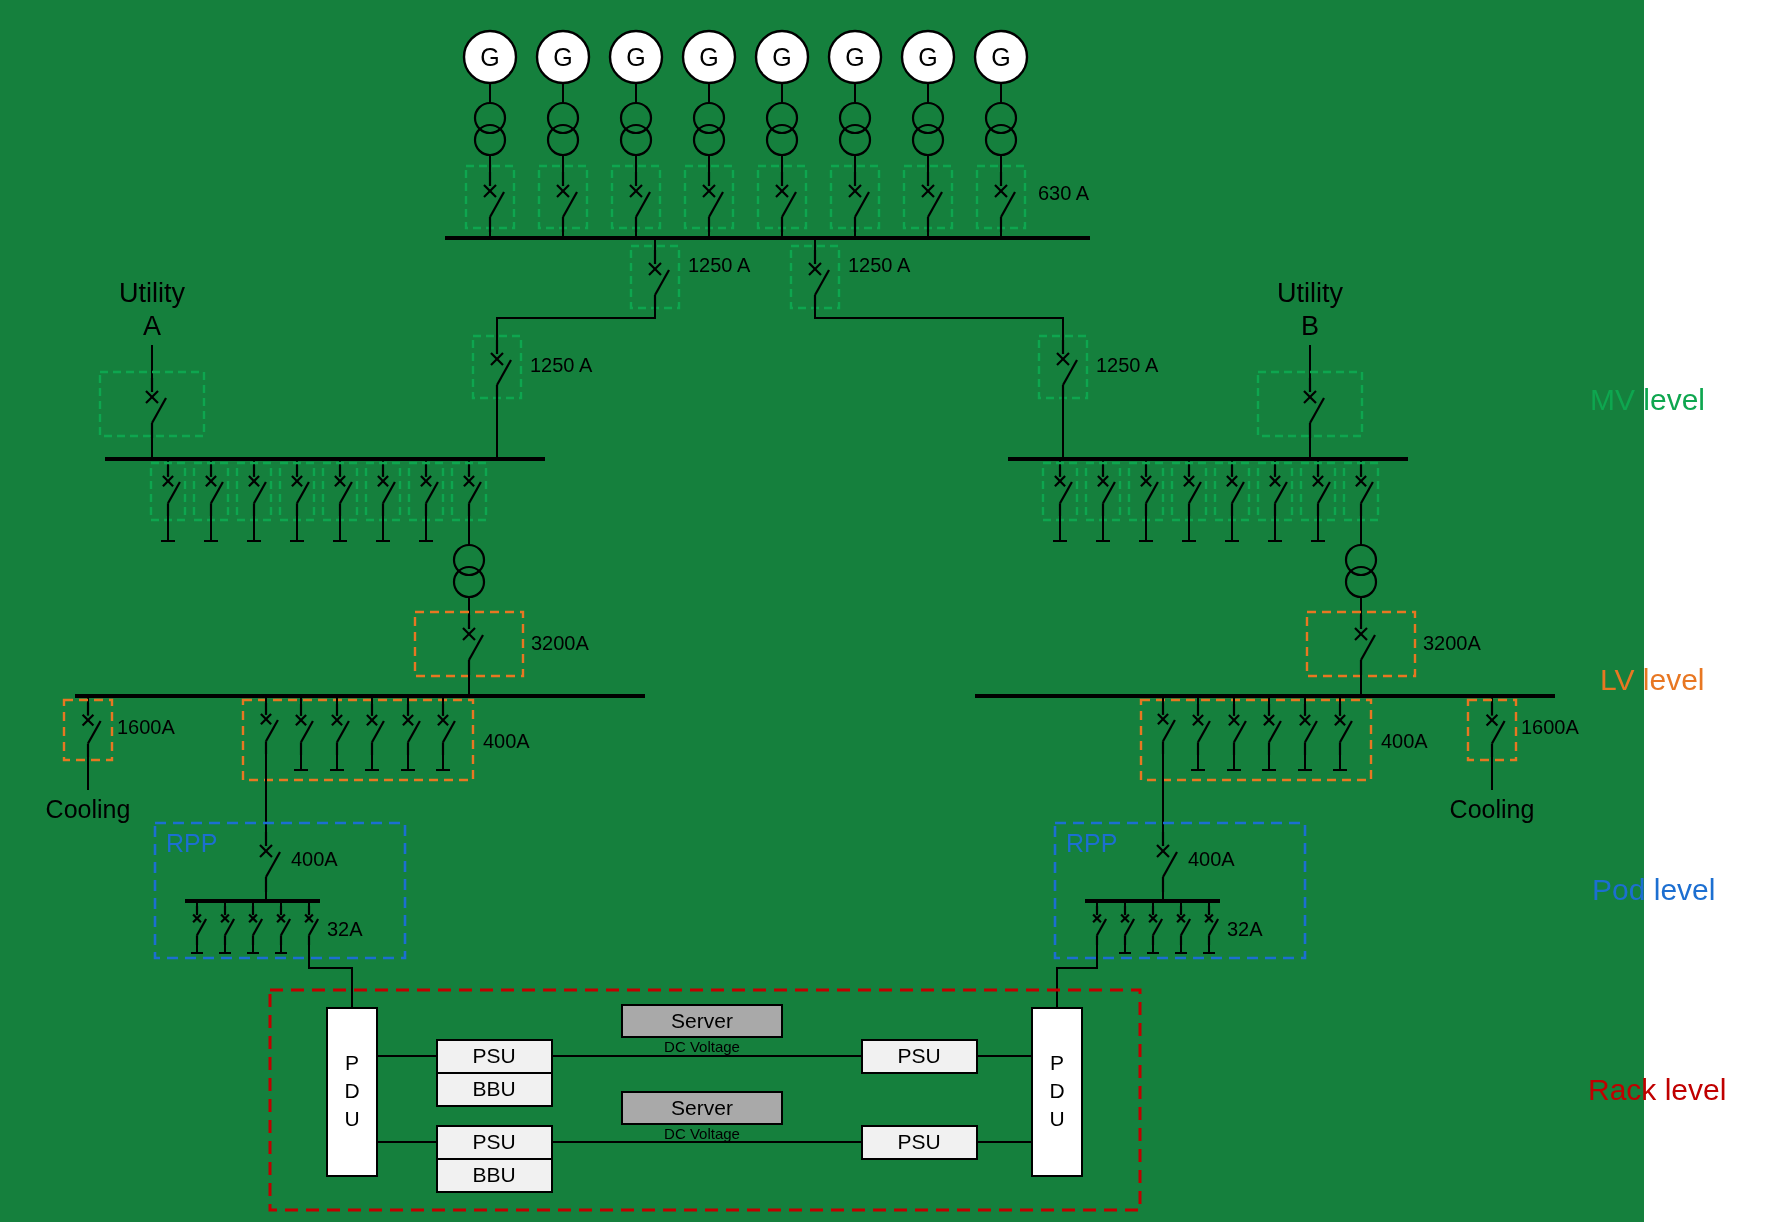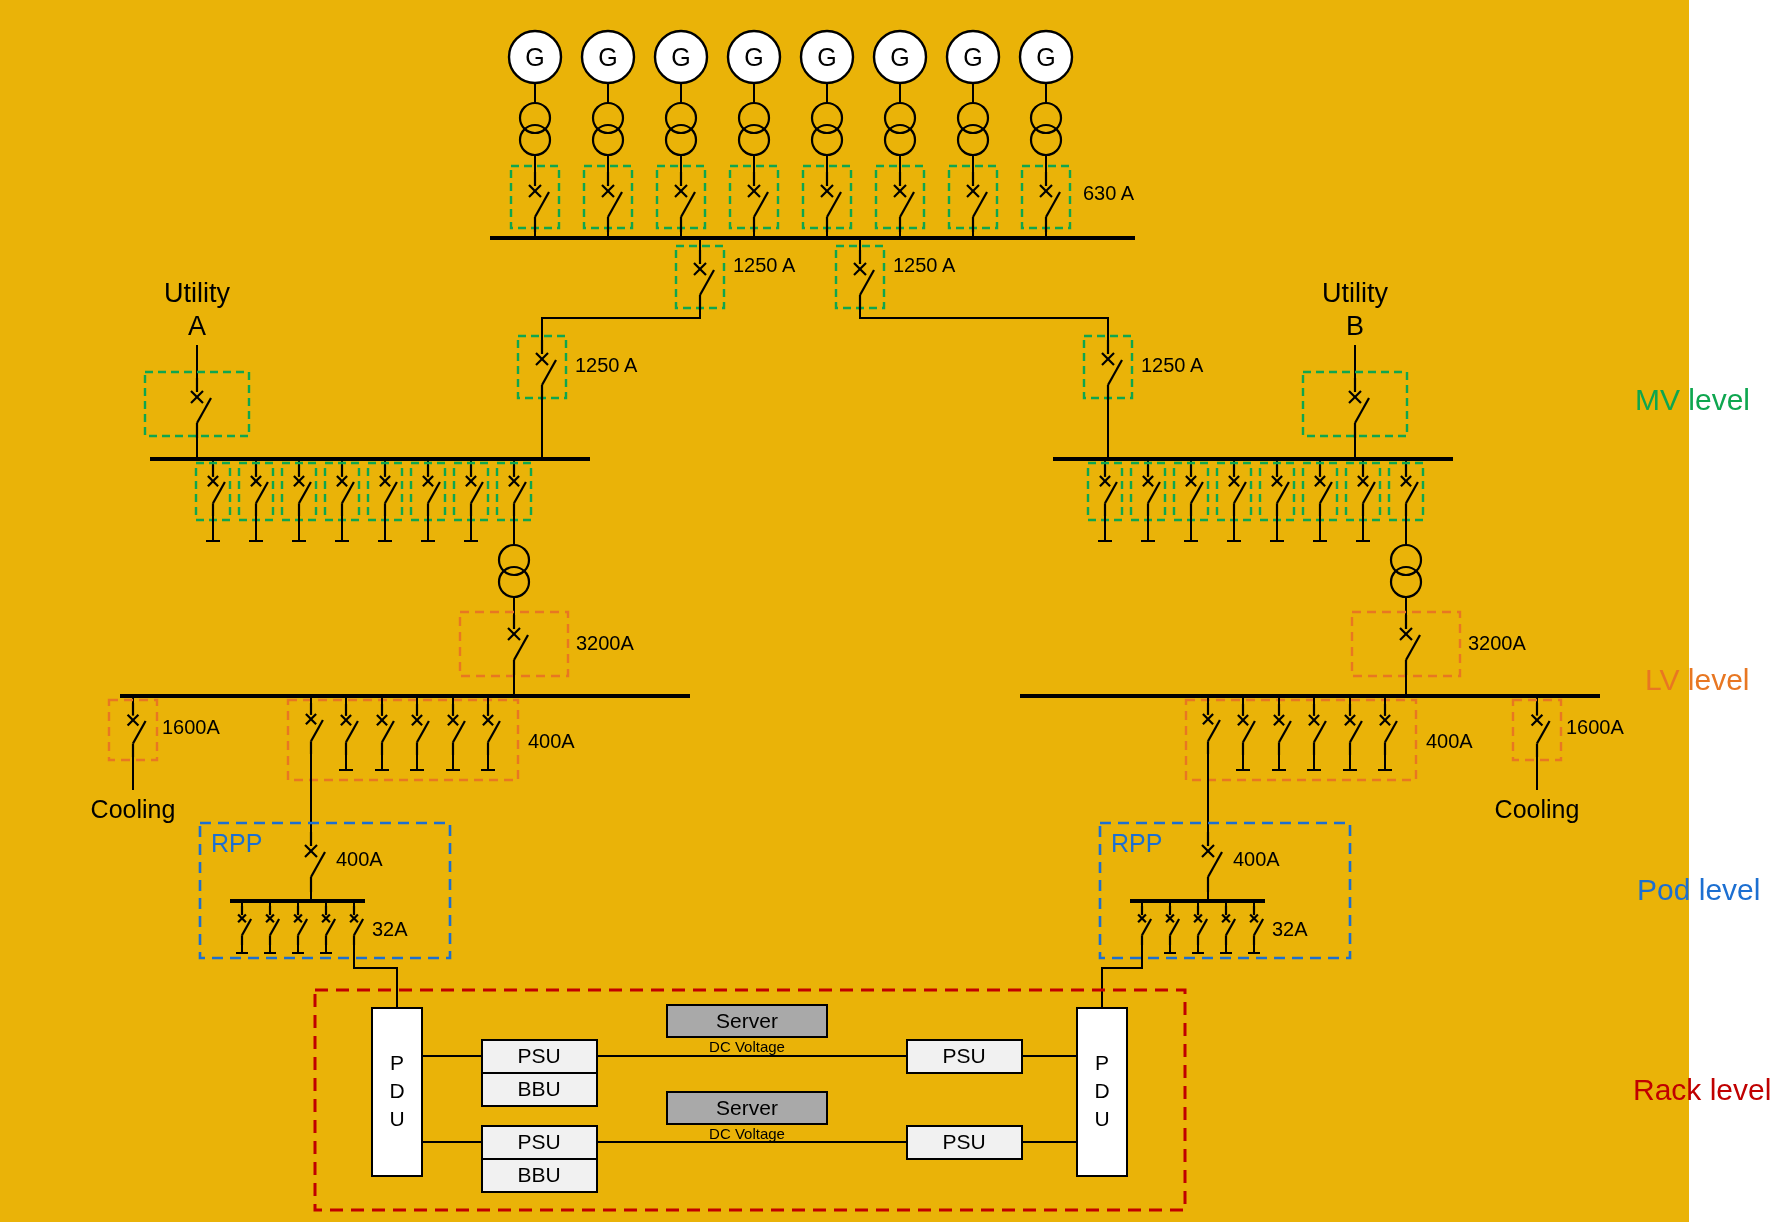--- a/index.html
+++ b/index.html
@@ -1,16 +1,16 @@
 <!DOCTYPE html>
 <html><head>
 <meta charset="utf-8">
 <style>
   html,body{margin:0;padding:0;background:#ffffff;}
-  .canvas{width:1644px;height:1222px;position:relative;font-family:"Liberation Sans",sans-serif;background:#eab308;padding-left:45px;}
+  .canvas{width:1644px;height:1222px;position:relative;font-family:"Liberation Sans",sans-serif;background:#15803d;}
   svg{display:block;}
   text{fill:#000;font-family:"Liberation Sans",sans-serif;}
   .wire{stroke:#000;stroke-width:2;fill:none;}
   .bus{stroke:#000;stroke-width:4;fill:none;}
   .sym{stroke:#000;stroke-width:2.2;fill:none;}
   .gcirc{stroke:#000;stroke-width:2.4;fill:#fff;}
   .box-mv{fill:none;stroke:#0ea64f;stroke-width:2.4;stroke-dasharray:8 5;}
   .box-lv{fill:none;stroke:#e87722;stroke-width:2.4;stroke-dasharray:9 6;}
   .box-pod{fill:none;stroke:#1c6fd1;stroke-width:2.6;stroke-dasharray:11 7;}
   .box-rack{fill:none;stroke:#c00000;stroke-width:3;stroke-dasharray:13 8;}

